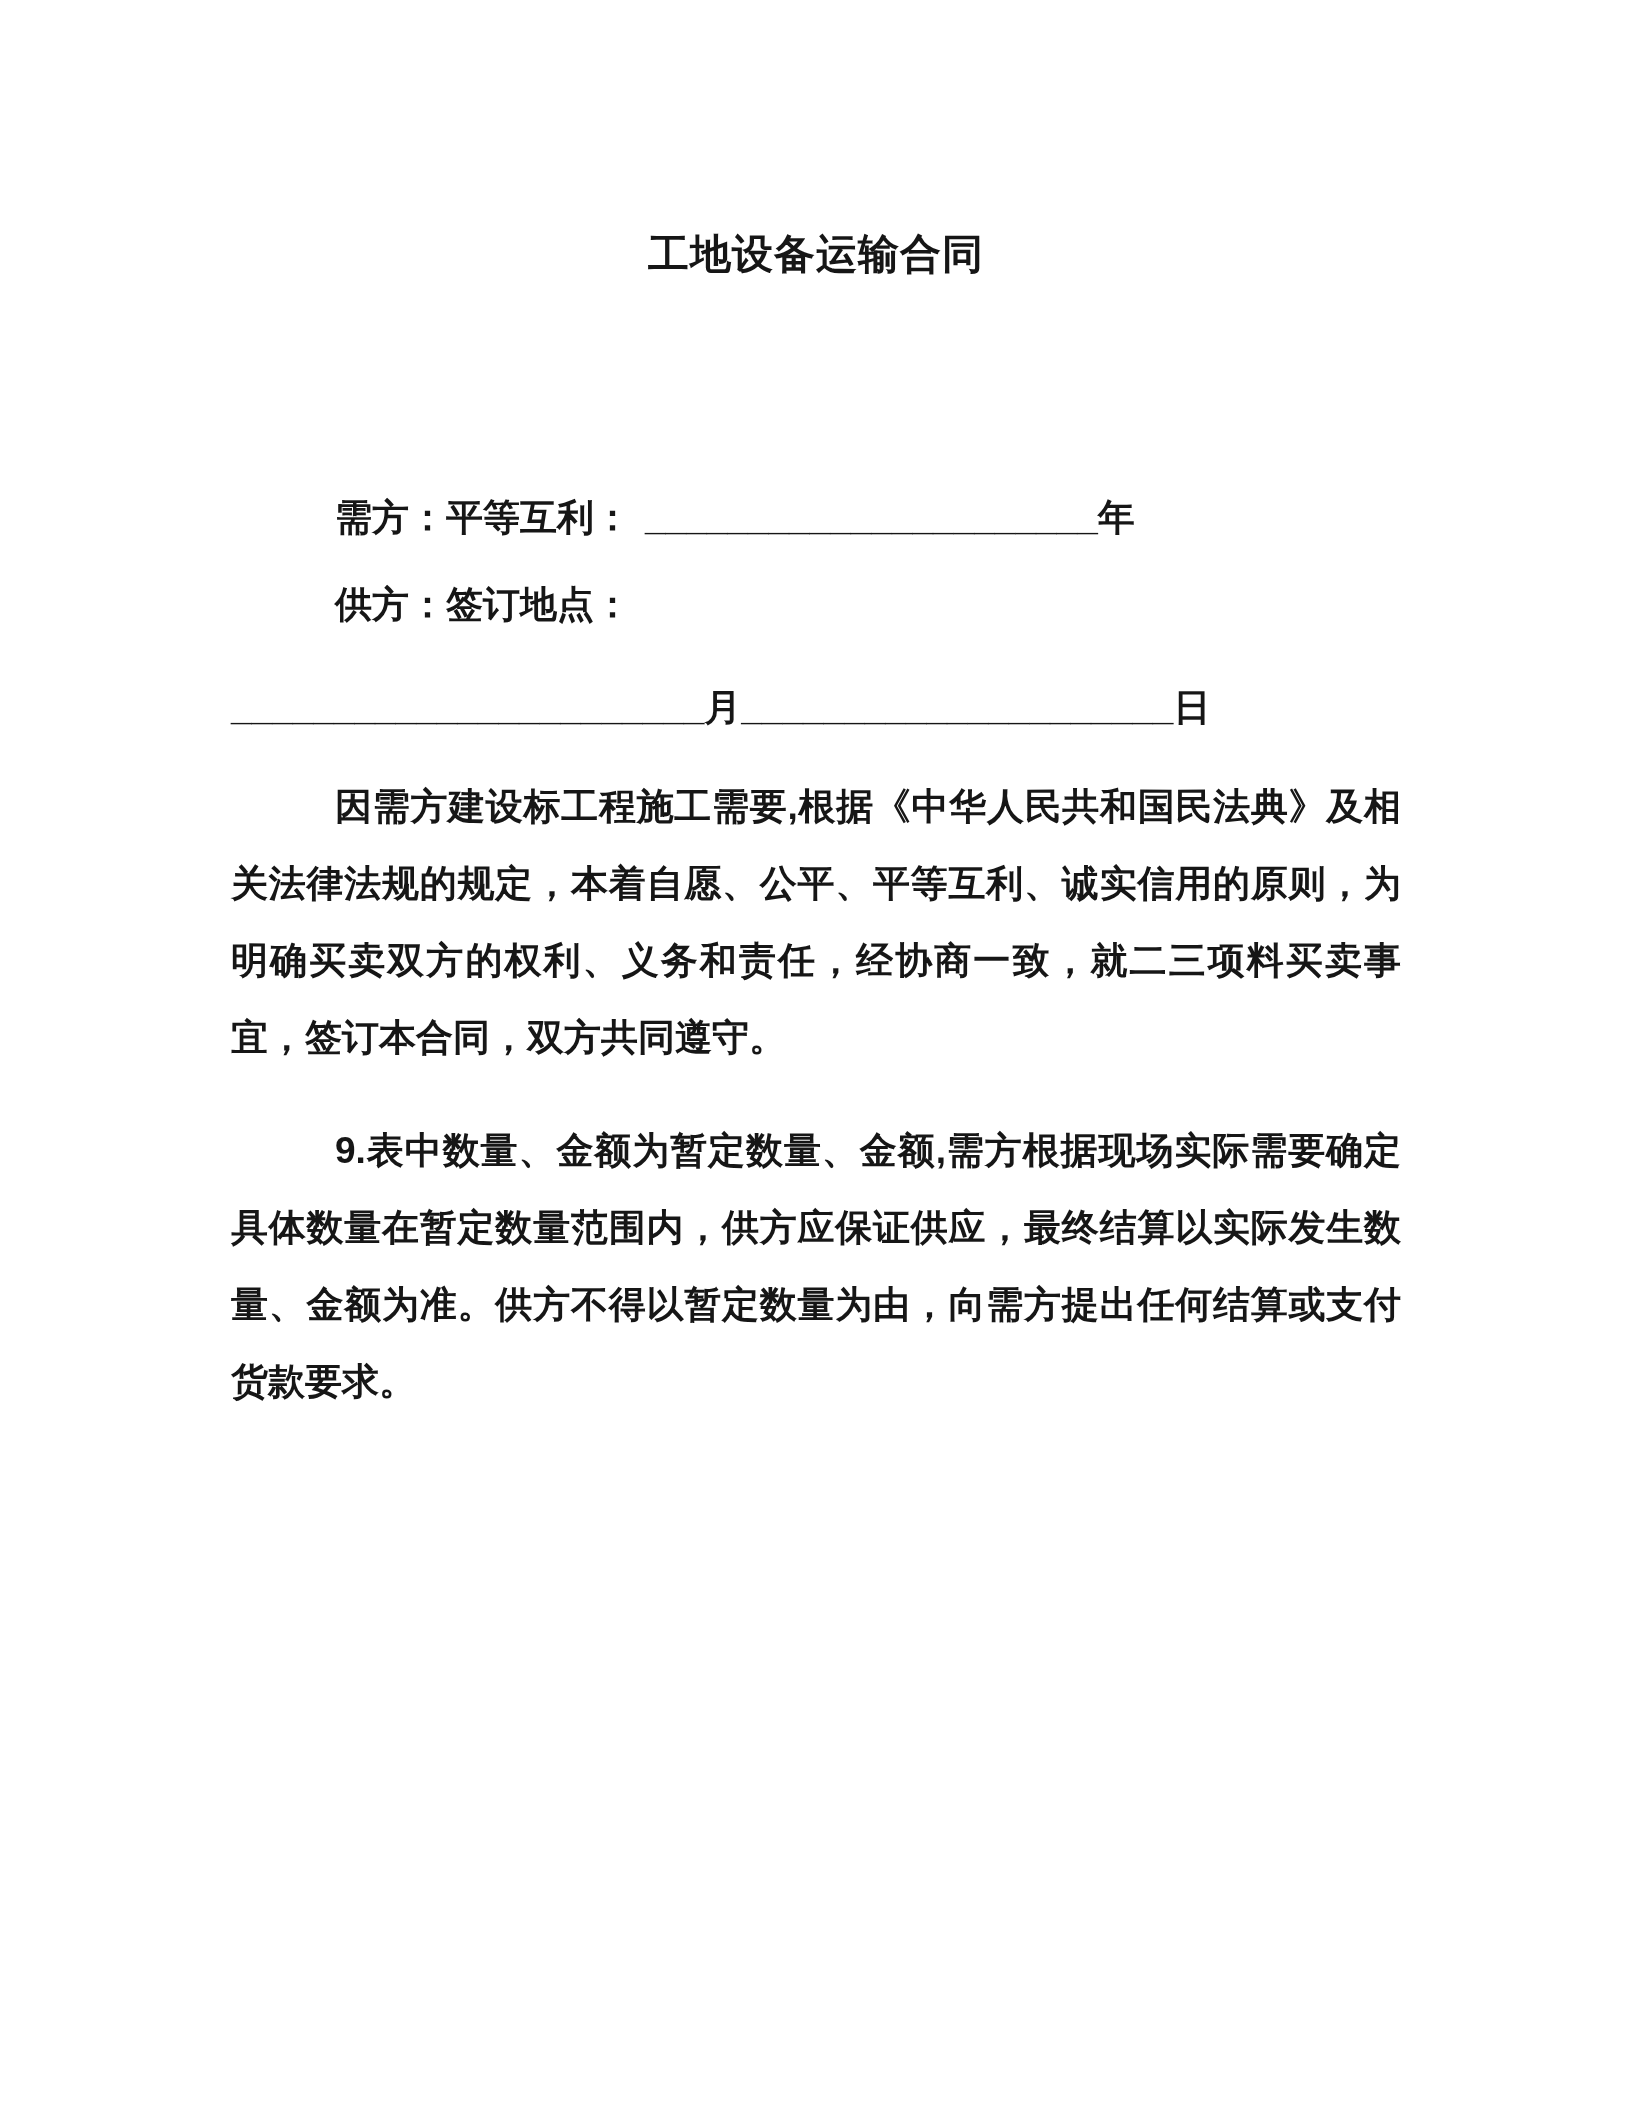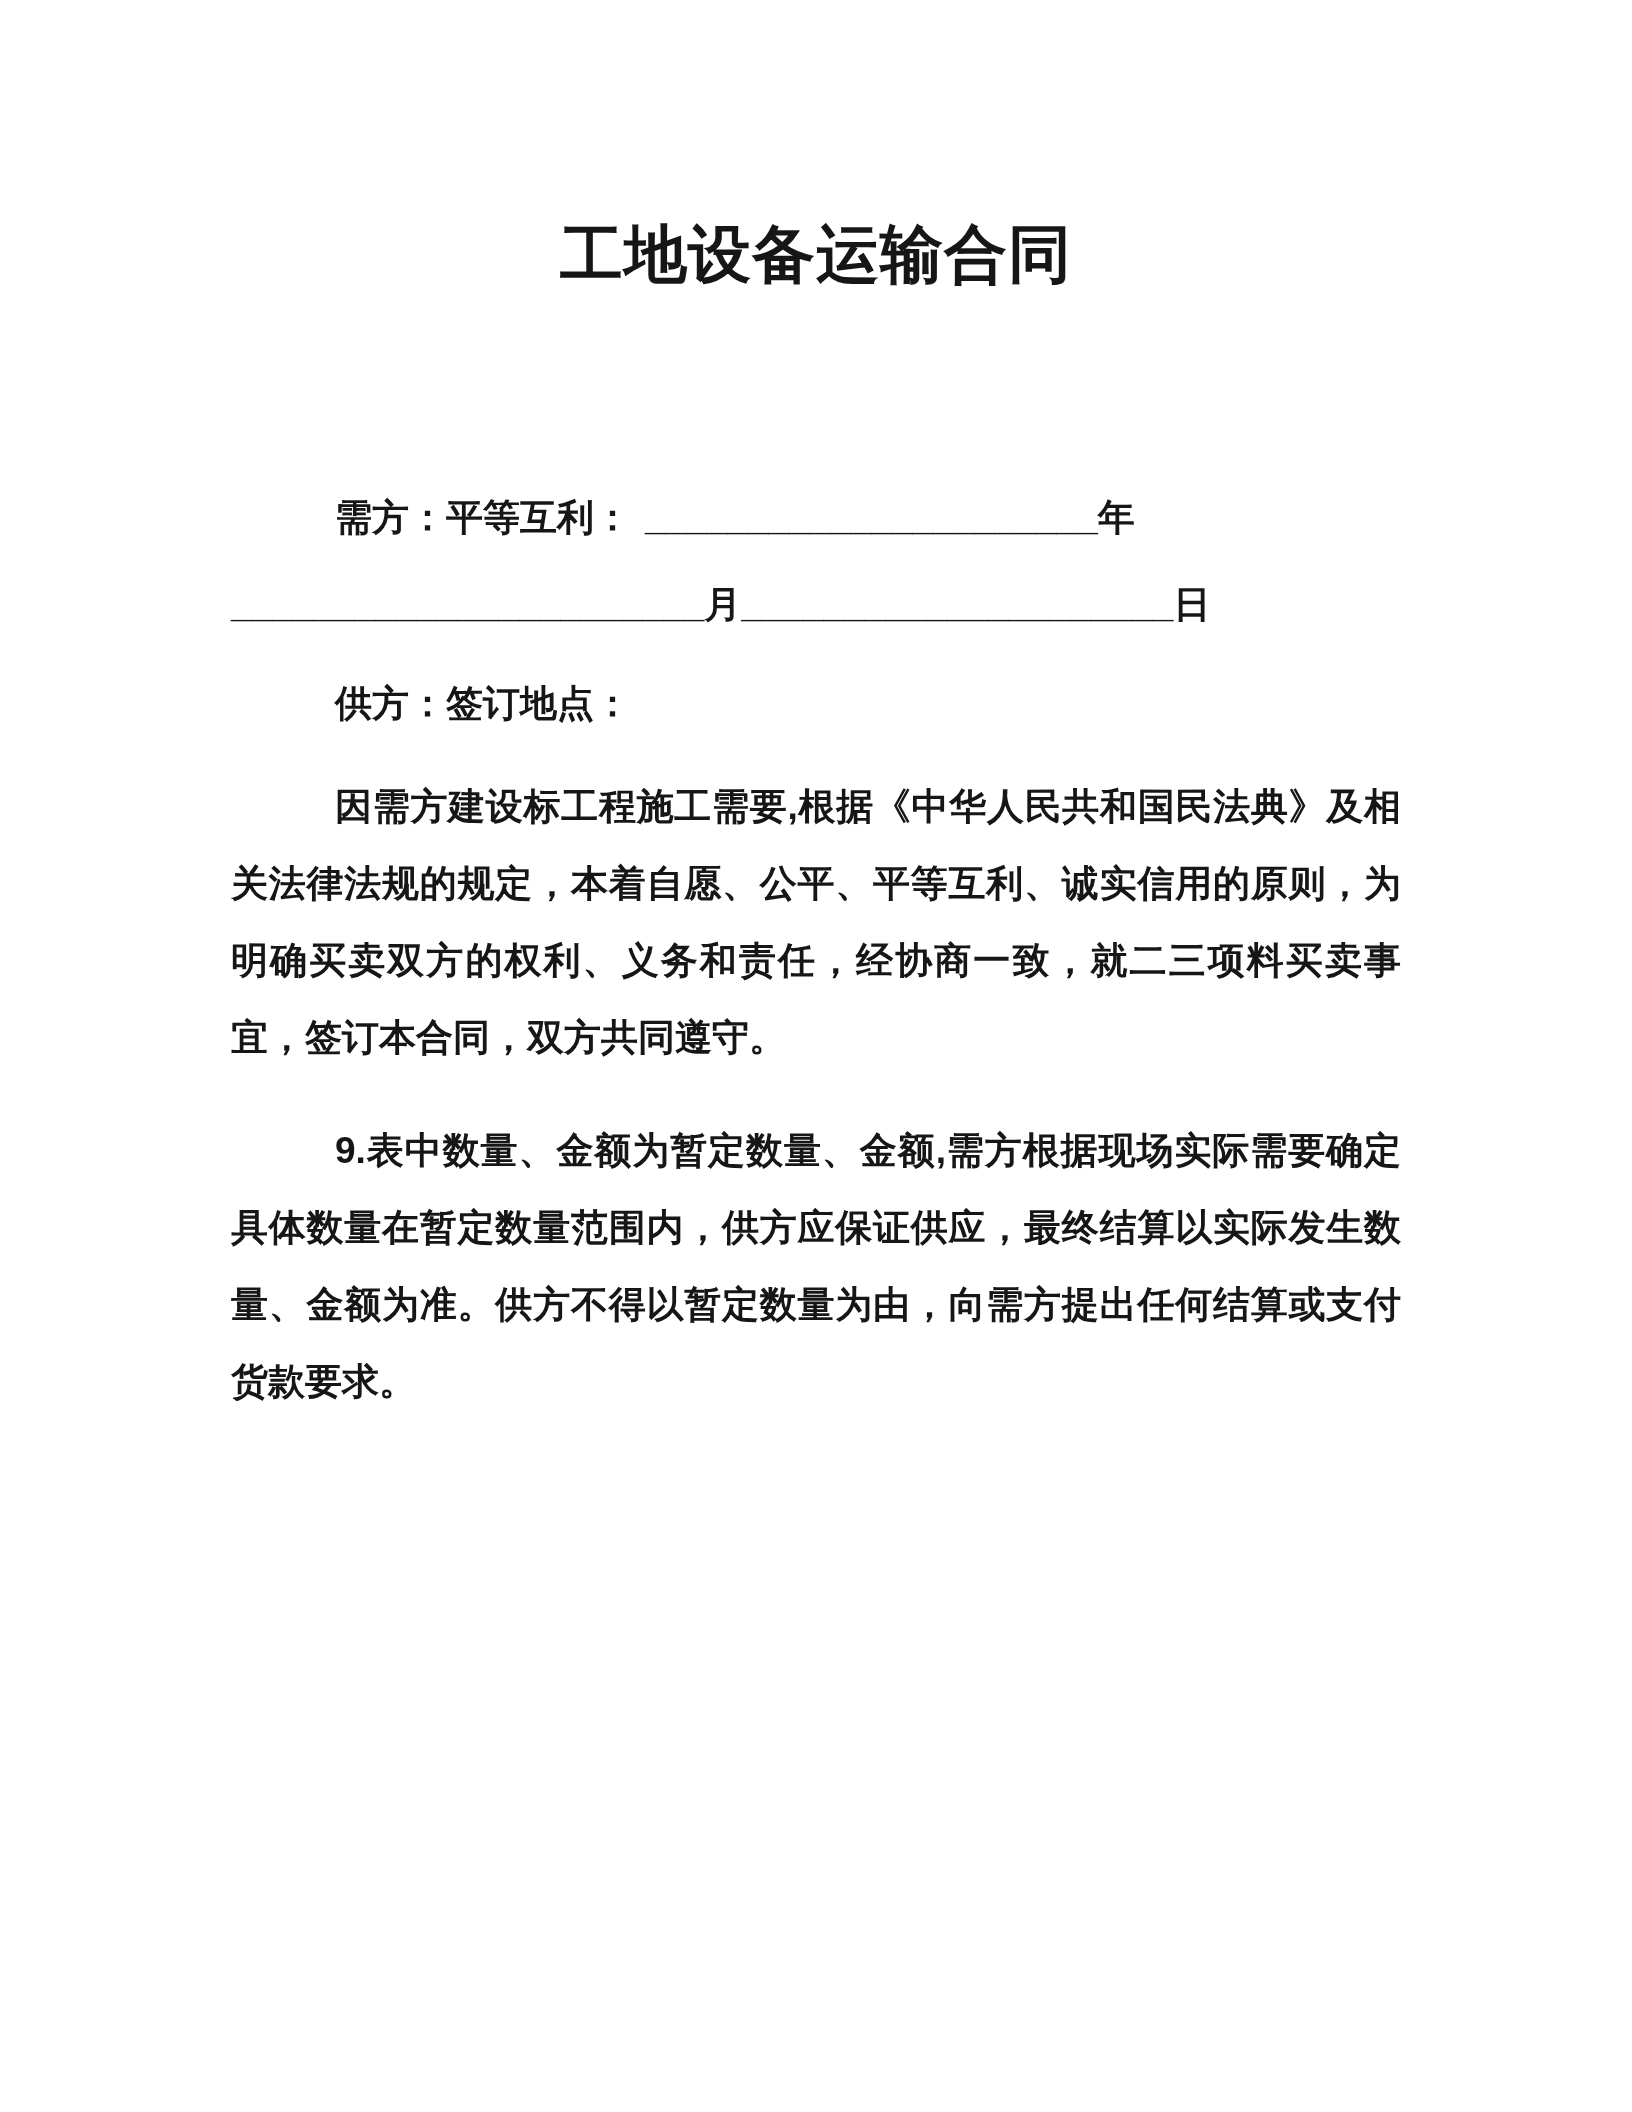--- a/index.html
+++ b/index.html
@@ -14,21 +14,21 @@
     box-sizing: border-box;
     background: #ffffff;
     padding: 222px 231px 0 231px;
     overflow: hidden;
     font-family: "Liberation Sans", "DejaVu Sans", sans-serif;
     font-weight: 700;
     color: #161616;
   }
   .doc-title {
     margin: 0 0 193px 0;
-    font-size: 63px;
+    font-size: 41px;
     line-height: 64px;
     font-weight: 700;
     text-align: center;
     letter-spacing: 1px;
   }
   .para {
     margin: 0 0 36px 0;
     font-size: 37px;
     line-height: 77px;
     font-weight: 700;
@@ -57,25 +57,25 @@
 <body>
 
 <div class="page">
 
   <h1 class="doc-title">工地设备运输合同</h1>
 
   <div class="para date-line-1">
     <span>需方：平等互利：</span><span class="blank gap-left">______________________</span><span>年</span>
   </div>
 
+  <div class="para indent tight">供方：签订地点：</div>
+
   <div class="para date-line-2">
     <span class="blank">_______________________</span><span>月</span><span class="blank">_____________________</span><span>日</span>
   </div>
-
-  <div class="para indent tight">供方：签订地点：</div>
 
   <p class="para indent justify">因需方建设标工程施工需要,根据《中华人民共和国民法典》及相关法律法规的规定，本着自愿、公平、平等互利、诚实信用的原则，为明确买卖双方的权利、义务和责任，经协商一致，就二三项料买卖事宜，签订本合同，双方共同遵守。</p>
 
 
   <p class="para indent justify">9.表中数量、金额为暂定数量、金额,需方根据现场实际需要确定具体数量在暂定数量范围内，供方应保证供应，最终结算以实际发生数量、金额为准。供方不得以暂定数量为由，向需方提出任何结算或支付货款要求。</p>
 
 
 </div>
 
 </body></html>

